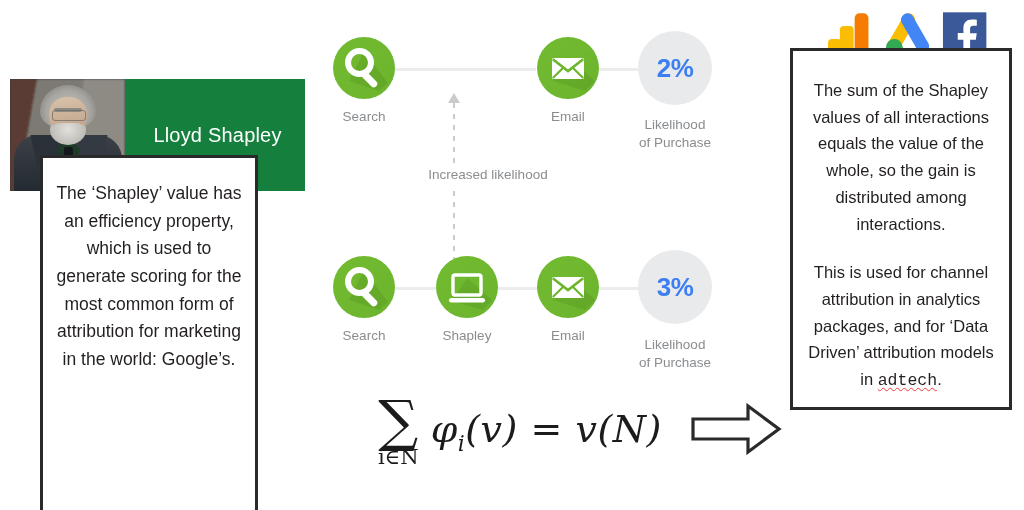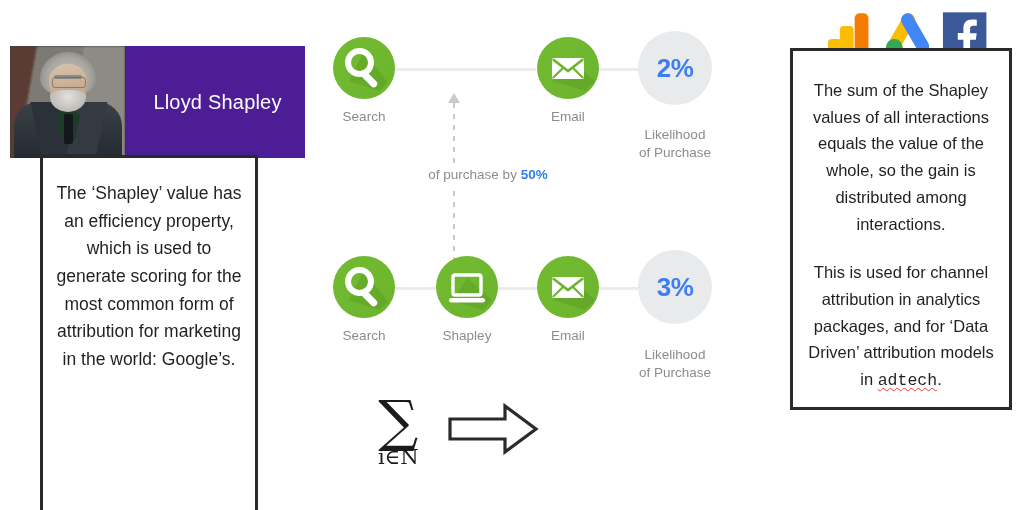--- a/index.html
+++ b/index.html
@@ -7,22 +7,22 @@
     width:1024px;height:510px;
     background:#ffffff;
     font-family:"Liberation Sans", sans-serif;
     overflow:hidden;
     position:relative;
   }
   .stage{position:absolute;left:0;top:0;width:1024px;height:510px;}
 
   
   .portrait-card{
-    position:absolute;left:10px;top:46px;width:295px;height:112px;
-    background:#4c1d95;
+    position:absolute;left:10px;top:79px;width:295px;height:112px;
+    background:#15803d;
   }
   .portrait-photo{
     position:absolute;left:0;top:0;width:115px;height:112px;
     overflow:hidden;background:#3a3b3f;
   }
   .portrait-photo .bg-wall{
     position:absolute;left:0;top:0;width:115px;height:112px;
     background:
       linear-gradient(100deg,#5a3c34 0 20%, #7d7a74 20% 55%, #8e8b85 55% 100%);
     filter:blur(1px);
@@ -113,21 +113,21 @@
   .node-pct{
     position:absolute;width:74px;height:74px;border-radius:50%;
     background:#e9eaec;display:flex;align-items:center;justify-content:center;
     color:#3b7ff2;font-size:26px;font-weight:bold;letter-spacing:-.5px;
   }
   .connector{position:absolute;height:3px;background:#ececec;}
   .node-label{
     position:absolute;text-align:center;color:#8a8d90;font-size:13.5px;
     line-height:1.35;white-space:nowrap;
   }
-  .node-label.two{white-space:normal;width:100px;margin-top:10px;}
+  .node-label.two{white-space:normal;width:100px;}
 
   
   .dash-arrow{position:absolute;left:447px;top:93px;width:14px;height:186px;}
   .dash-line{
     position:absolute;left:6px;top:10px;width:2px;height:166px;
     background:repeating-linear-gradient(to bottom,#c9cbcd 0 5px,rgba(0,0,0,0) 5px 11px);
   }
   .arrow-up{
     position:absolute;left:1px;top:0;width:0;height:0;
     border-left:6px solid transparent;border-right:6px solid transparent;
@@ -239,23 +239,21 @@
       <div>of Purchase</div>
     </div>
   </div>
 
   <div class="dash-arrow">
     <div class="arrow-up"></div>
     <div class="dash-line"></div>
     <div class="arrow-dn"></div>
   </div>
   <div class="dash-note">
-    <div>
-      <span>of purchase by </span><b>50%</b>
-    </div>
+    <div>Increased likelihood</div>
   </div>
 
   <div class="flow">
     <div class="connector" style="left:390px;top:287px;width:46px;"></div>
     <div class="connector" style="left:494px;top:287px;width:46px;"></div>
     <div class="connector" style="left:596px;top:287px;width:44px;"></div>
 
     <div class="node green" style="left:333px;top:256px;">
       <svg class="glyph" viewBox="0 0 62 62">
         <path d="M31 14 L55 46 L46 54 L16 44 Z" fill="#000" opacity="0.07"></path>
@@ -291,20 +289,21 @@
       <div>Likelihood</div>
       <div>of Purchase</div>
     </div>
   </div>
 
   <div class="formula">
     <span class="sigma-wrap">
       <span class="sigma">∑</span>
       <span class="sigma-sub">i∈N</span>
     </span>
+    <span class="expr"><span>φ</span><span class="sub">i</span><span>(v) = v(N)</span></span>
     <span class="big-arrow">
       <svg width="92" height="52" viewBox="0 0 92 52">
         <path d="M3 16 H58 V3 L89 26 L58 49 V36 H3 Z" fill="#ffffff" stroke="#2a2a2a" stroke-width="3.2" stroke-linejoin="miter"></path>
       </svg>
     </span>
   </div>
 
   <div class="callout callout-right">
     <p>The sum of the Shapley values of all interactions equals the value of the whole, so the gain is distributed among interactions.</p>
     <p class="gap"><span>This is used for channel attribution in analytics packages, and for ‘Data Driven’ attribution models in </span><span class="spell">adtech</span><span>.</span></p>

